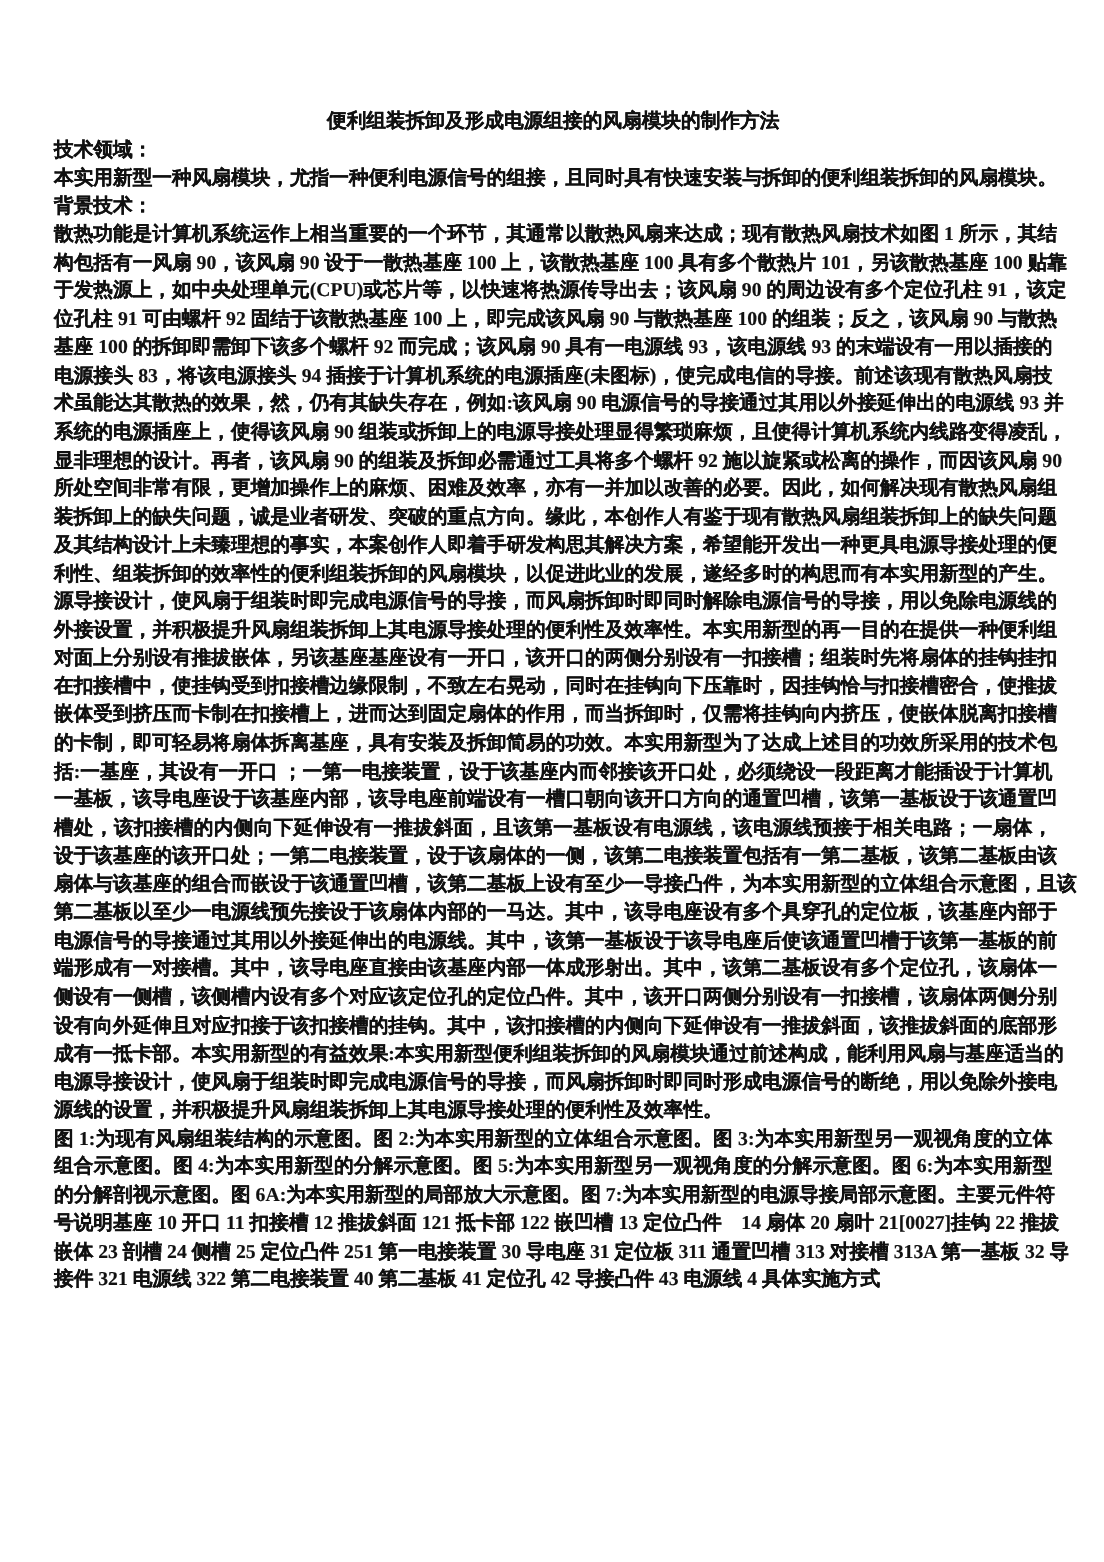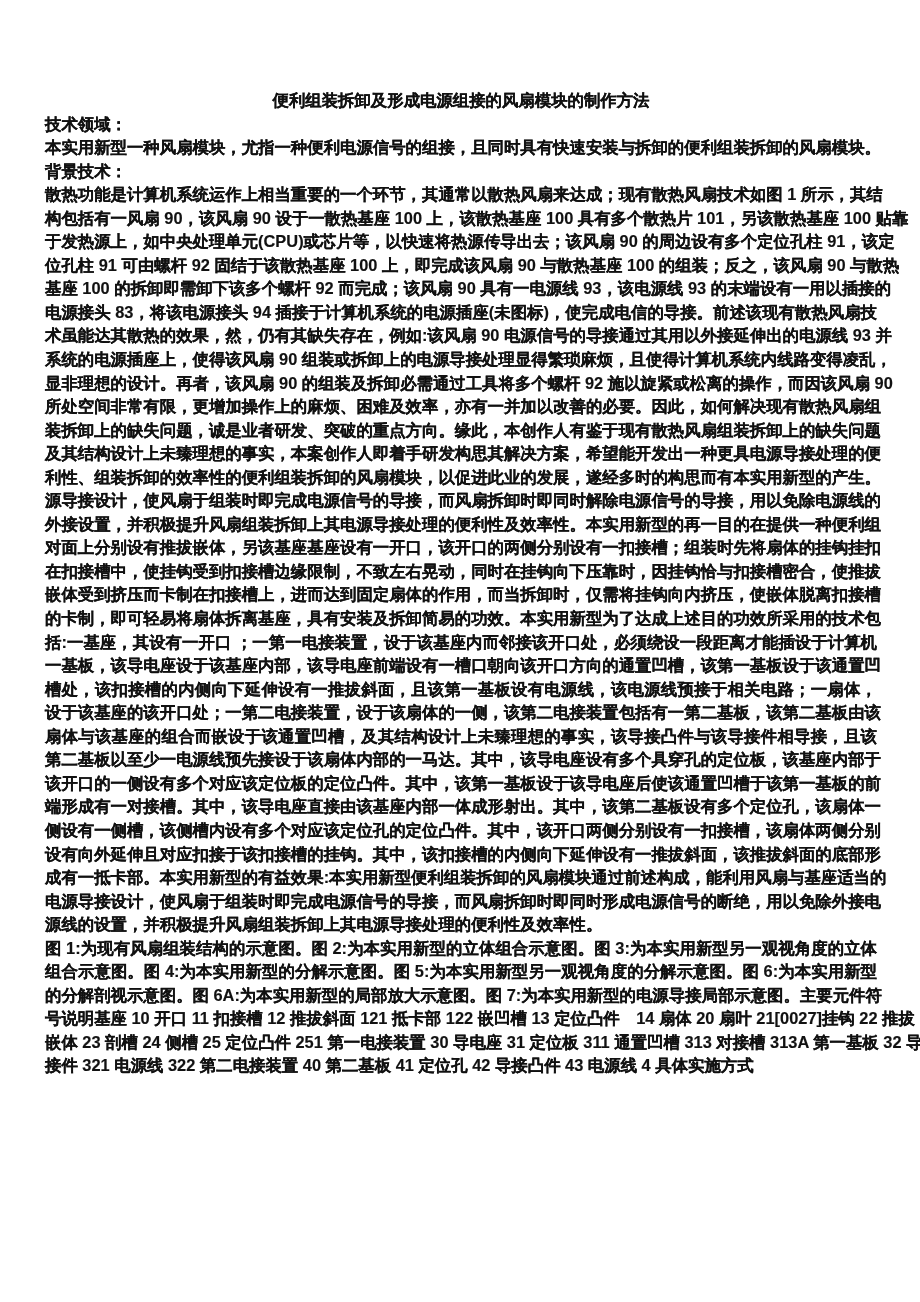--- a/index.html
+++ b/index.html
@@ -1,19 +1,19 @@
 <!DOCTYPE html>
 <html><head>
 <meta charset="utf-8">
 <style>
   html, body { margin: 0; padding: 0; background: #ffffff; }
   body { width: 920px; height: 1302px; position: relative; overflow: hidden; }
   .page {
     position: absolute; left: 45px; top: 89px; width: 832px;
-    font-family: Liberation Sans, sans-serif;
+    font-family: Liberation Serif, serif;
     font-size: 16.4px; line-height: 23.55px; color: #111111;
     font-weight: bold; -webkit-text-stroke: 0.15px #111;
   }
   .line { white-space: nowrap; height: 23.55px; overflow: visible; }
   .title { text-align: center; }
   .justify { text-align: justify; text-align-last: justify; }
 </style>
 </head>
 <body>
 
@@ -43,23 +43,23 @@
     <div class="line justify">源导接设计，使风扇于组装时即完成电源信号的导接，而风扇拆卸时即同时解除电源信号的导接，用以免除电源线的</div>
     <div class="line justify">外接设置，并积极提升风扇组装拆卸上其电源导接处理的便利性及效率性。本实用新型的再一目的在提供一种便利组</div>
     <div class="line justify">对面上分别设有推拔嵌体，另该基座基座设有一开口，该开口的两侧分别设有一扣接槽；组装时先将扇体的挂钩挂扣</div>
     <div class="line justify">在扣接槽中，使挂钩受到扣接槽边缘限制，不致左右晃动，同时在挂钩向下压靠时，因挂钩恰与扣接槽密合，使推拔</div>
     <div class="line justify">嵌体受到挤压而卡制在扣接槽上，进而达到固定扇体的作用，而当拆卸时，仅需将挂钩向内挤压，使嵌体脱离扣接槽</div>
     <div class="line justify">的卡制，即可轻易将扇体拆离基座，具有安装及拆卸简易的功效。本实用新型为了达成上述目的功效所采用的技术包</div>
     <div class="line justify">括:一基座，其设有一开口 ；一第一电接装置，设于该基座内而邻接该开口处，必须绕设一段距离才能插设于计算机</div>
     <div class="line justify">一基板，该导电座设于该基座内部，该导电座前端设有一槽口朝向该开口方向的通置凹槽，该第一基板设于该通置凹</div>
     <div class="line justify">槽处，该扣接槽的内侧向下延伸设有一推拔斜面，且该第一基板设有电源线，该电源线预接于相关电路；一扇体，</div>
     <div class="line justify">设于该基座的该开口处；一第二电接装置，设于该扇体的一侧，该第二电接装置包括有一第二基板，该第二基板由该</div>
-    <div class="line justify">扇体与该基座的组合而嵌设于该通置凹槽，及其结构设计上未臻理想的事实，该导接凸件与该导接件相导接，且该</div>
+    <div class="line justify">扇体与该基座的组合而嵌设于该通置凹槽，该第二基板上设有至少一导接凸件，为本实用新型的立体组合示意图，且该</div>
     <div class="line justify">第二基板以至少一电源线预先接设于该扇体内部的一马达。其中，该导电座设有多个具穿孔的定位板，该基座内部于</div>
-    <div class="line justify">该开口的一侧设有多个对应该定位板的定位凸件。其中，该第一基板设于该导电座后使该通置凹槽于该第一基板的前</div>
+    <div class="line justify">电源信号的导接通过其用以外接延伸出的电源线。其中，该第一基板设于该导电座后使该通置凹槽于该第一基板的前</div>
     <div class="line justify">端形成有一对接槽。其中，该导电座直接由该基座内部一体成形射出。其中，该第二基板设有多个定位孔，该扇体一</div>
     <div class="line justify">侧设有一侧槽，该侧槽内设有多个对应该定位孔的定位凸件。其中，该开口两侧分别设有一扣接槽，该扇体两侧分别</div>
     <div class="line justify">设有向外延伸且对应扣接于该扣接槽的挂钩。其中，该扣接槽的内侧向下延伸设有一推拔斜面，该推拔斜面的底部形</div>
     <div class="line justify">成有一抵卡部。本实用新型的有益效果:本实用新型便利组装拆卸的风扇模块通过前述构成，能利用风扇与基座适当的</div>
     <div class="line justify">电源导接设计，使风扇于组装时即完成电源信号的导接，而风扇拆卸时即同时形成电源信号的断绝，用以免除外接电</div>
     <div class="line">源线的设置，并积极提升风扇组装拆卸上其电源导接处理的便利性及效率性。</div>
   </div>
 
   <div>
     <div class="line justify">图 1:为现有风扇组装结构的示意图。图 2:为本实用新型的立体组合示意图。图 3:为本实用新型另一观视角度的立体</div>

